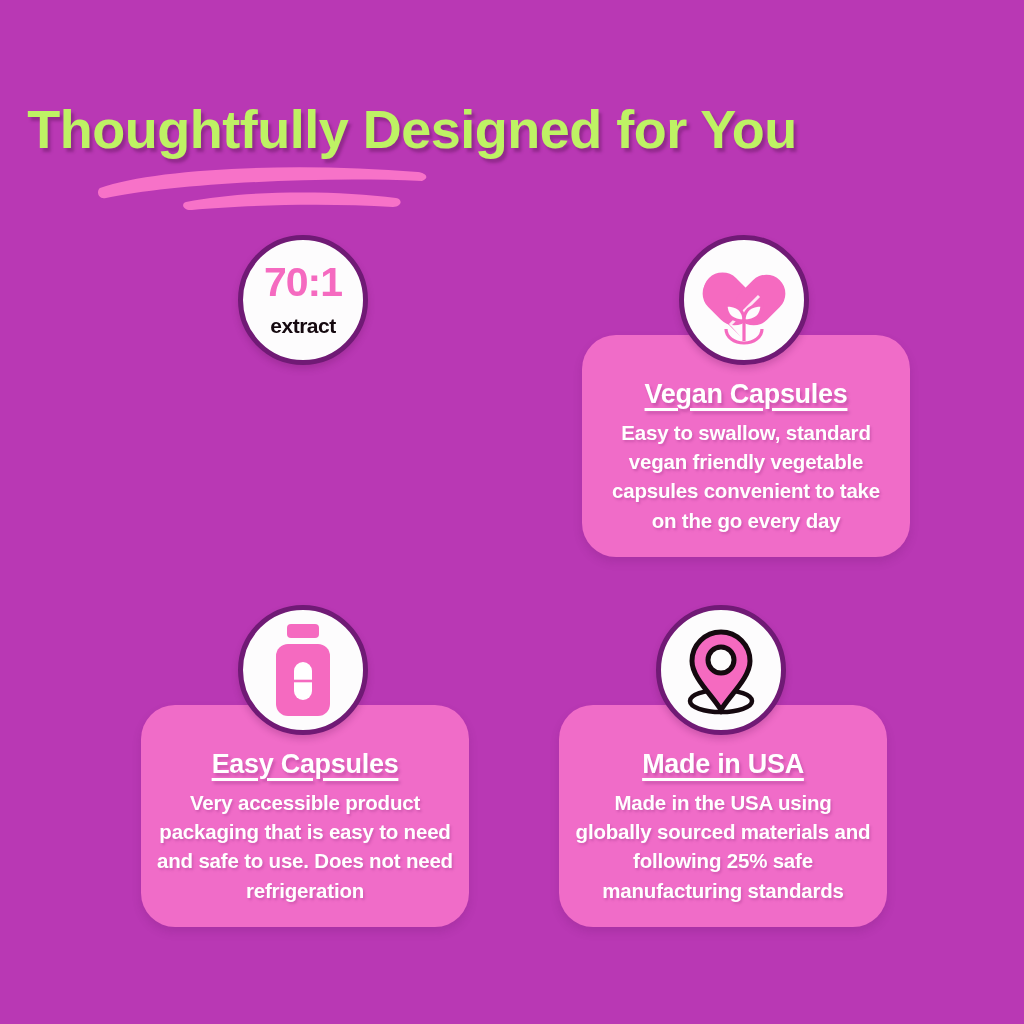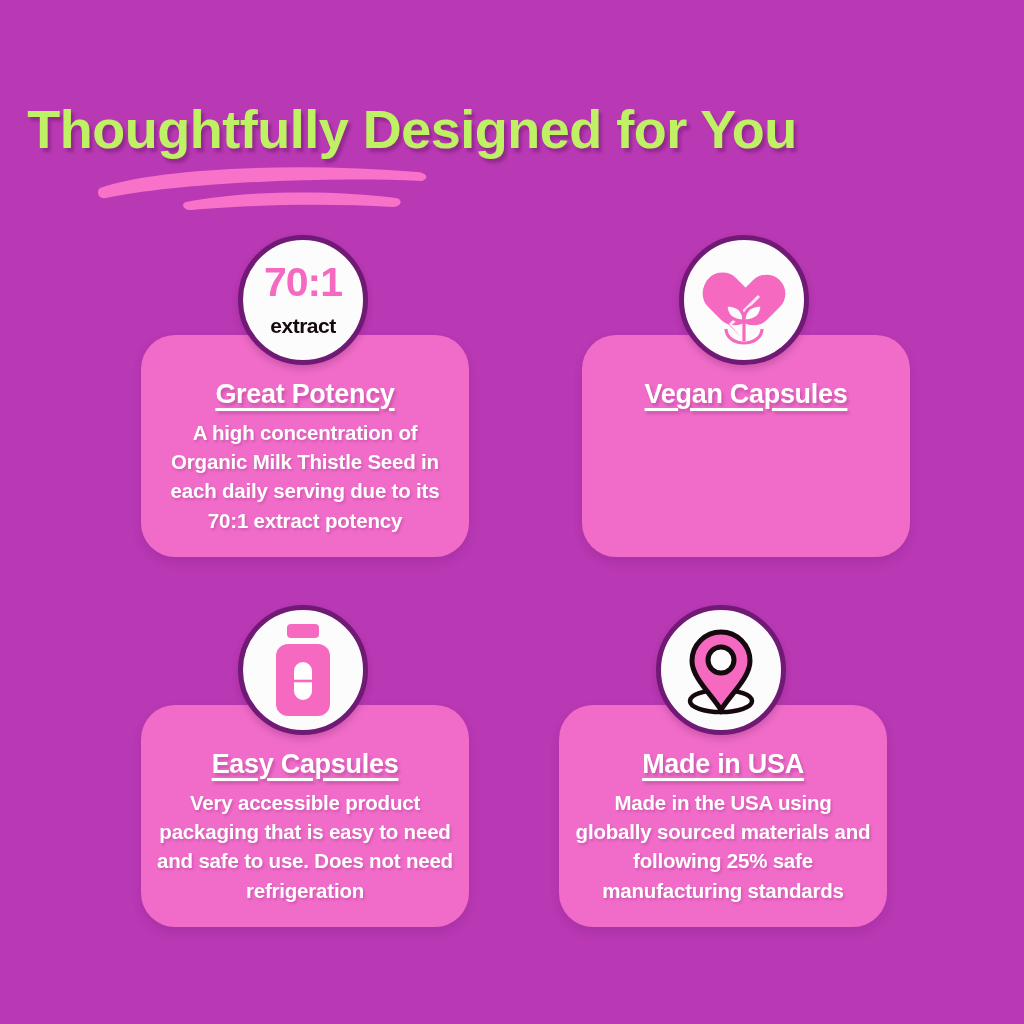--- a/index.html
+++ b/index.html
@@ -136,35 +136,32 @@
       <svg width="340" height="54" viewBox="0 0 340 54">
         <path d="M4 30 C 60 10, 200 4, 322 14 C 330 15, 334 20, 326 23 C 210 18, 70 27, 10 40 C 2 42, 0 33, 4 30 Z" fill="#f772c8"></path>
         <path d="M90 44 C 150 32, 240 32, 300 40 C 307 41, 306 49, 297 49 C 230 45, 150 47, 96 52 C 88 53, 84 46, 90 44 Z" fill="#f772c8"></path>
       </svg>
     </div>
   </div>
 
   <div class="grid">
 
     <div class="cell cell-0">
-      <div class="card">
-        <div class="card-title">Great Potency</div>
-        <div class="card-body">A high concentration of Organic Milk Thistle Seed in each daily serving due to its 70:1 extract potency</div>
-      </div>
       <div class="badge">
         <div class="badge-inner">
           <div class="ratio-num">70:1</div>
           <div class="ratio-word">extract</div>
         </div>
       </div>
     </div>
 
     <div class="cell cell-1">
       <div class="card">
         <div class="card-title">Vegan Capsules</div>
+        <div class="card-body">Easy to swallow, standard vegan friendly vegetable capsules convenient to take on the go every day</div>
       </div>
       <div class="badge">
         <div class="badge-inner">
           <svg width="96" height="90" viewBox="0 0 96 90">
             <g fill="#f56ac0">
 
               <path d="M45 82 L13 50 A 19 19 0 0 1 40 23 L 50 33 L 24 59 A 1 1 0 0 0 24 59 Z"></path>
               <rect x="4" y="26" width="56" height="38" rx="19" transform="rotate(45 32 45)"></rect>
 
               <rect x="36" y="26" width="56" height="38" rx="19" transform="rotate(-45 64 45)"></rect>

